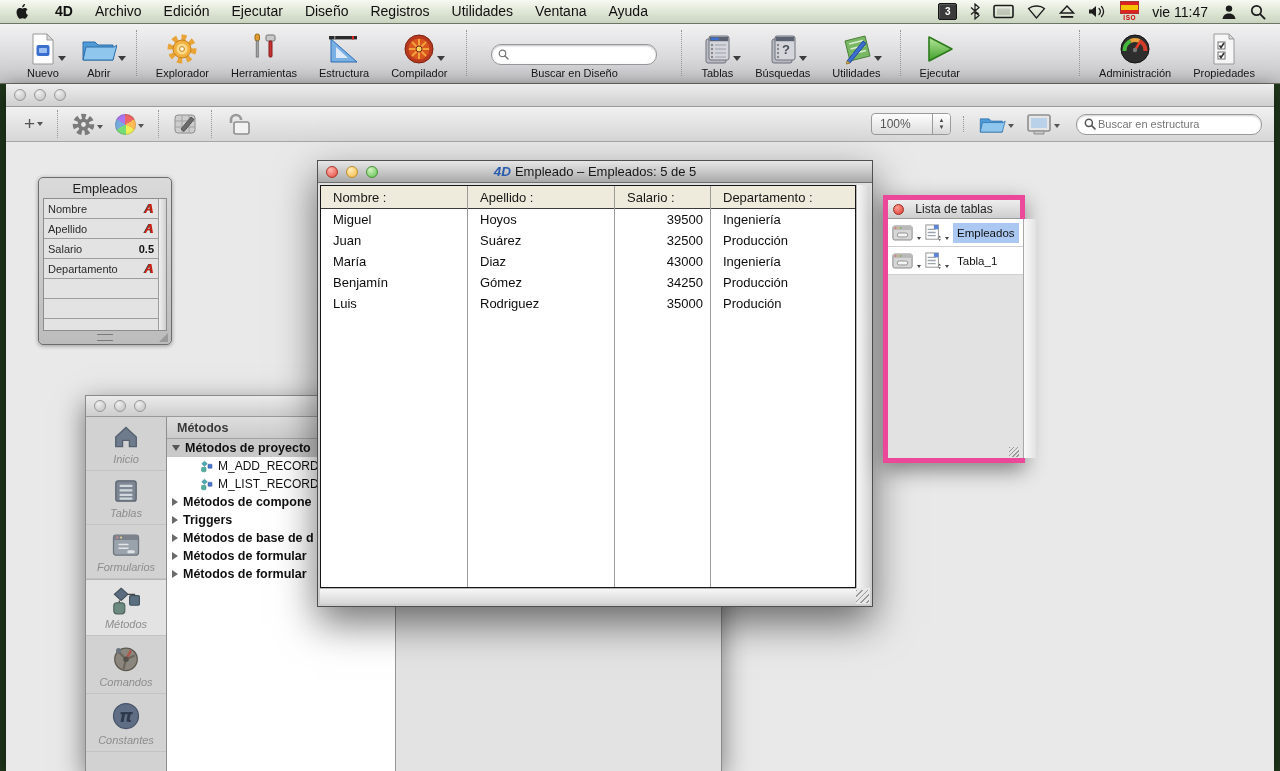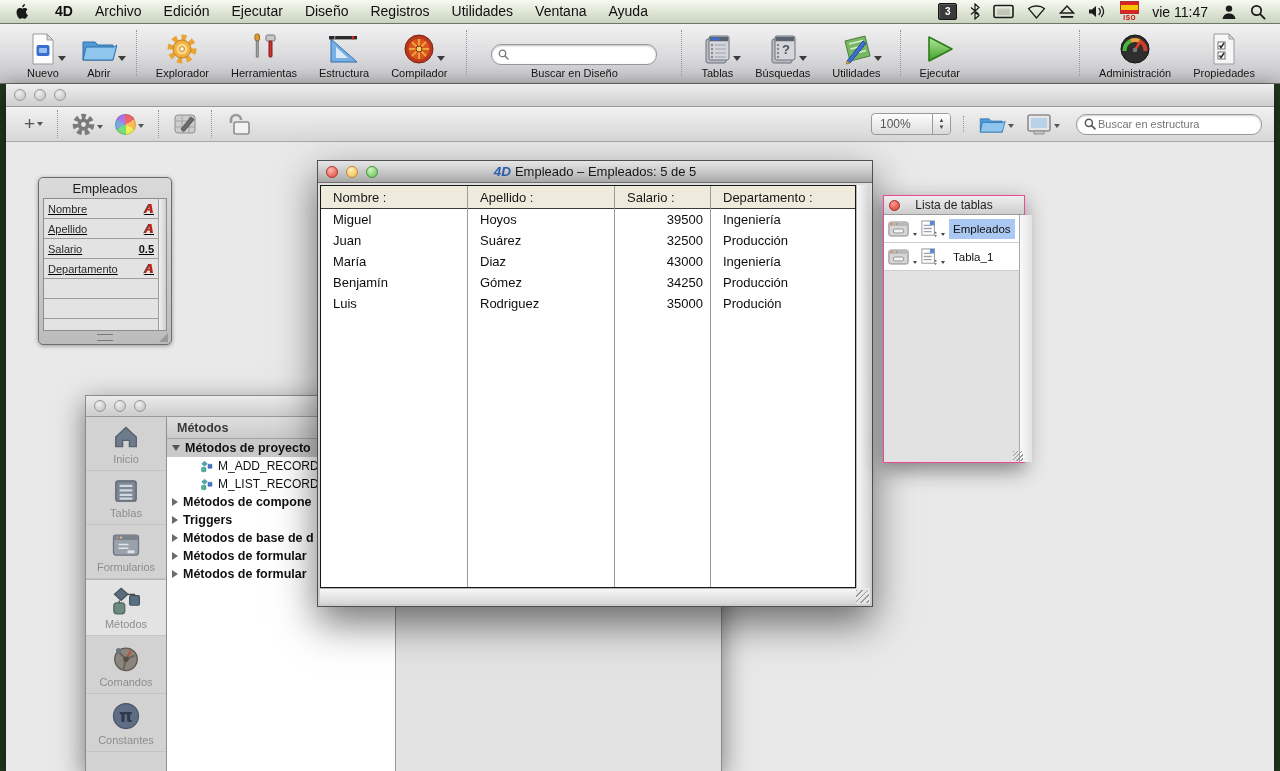--- a/index.html
+++ b/index.html
@@ -73,41 +73,41 @@
   .ws-search{width:170px;height:19px;border:1px solid #9a9a9a;border-radius:10px;background:#fff;
     display:flex;align-items:center;padding:0 7px;box-shadow:inset 0 1px 2px rgba(0,0,0,.2);margin-left:10px;}
   .ws-search input{border:none;outline:none;flex:1;min-width:0;font-size:11px;font-family:inherit;color:#555;background:transparent;}
   .ws-content{position:absolute;top:57px;left:0;right:0;bottom:0;overflow:hidden;}
   
   .card{position:absolute;left:32px;top:36px;width:134px;height:168px;border:1px solid #6d6d6d;border-radius:5px;
     background:linear-gradient(#dadada,#bcbcbc);box-shadow:0 1px 4px rgba(0,0,0,.35);
     display:flex;flex-direction:column;box-sizing:border-box;}
   .card-title{height:20px;line-height:21px;text-align:center;font-size:13px;color:#1d1d1d;}
   .card-body{flex:1;margin:0 4px;border:1px solid #8d8d8d;background:#cdcdcd;display:flex;min-height:0;}
-  .card-fields{flex:1;display:flex;flex-direction:column;text-decoration:underline;}
+  .card-fields{flex:1;display:flex;flex-direction:column;}
   .card-field{height:20px;box-sizing:border-box;border-bottom:1px solid #9d9d9d;background:#e3e3e3;
     display:flex;align-items:center;padding:0 4px;font-size:11px;color:#2a2a2a;}
   .card-field .fname{flex:1;overflow:hidden;white-space:nowrap;}
   .type-a{font-style:italic;font-weight:bold;font-size:13px;color:var(--type_icon_red,#cf1c0c);
     text-shadow:-1px 0 0 rgba(40,40,40,.8);}
   .type-num{font-weight:bold;font-size:11px;color:#111;}
   .card-filler{flex:1;background:#e3e3e3;}
   .card-scroll{width:7px;border-left:1px solid #9d9d9d;background:linear-gradient(90deg,#f0f0f0,#cfcfcf);}
   .card-footer{height:13px;position:relative;display:flex;align-items:center;justify-content:center;}
   .grip-lines{width:16px;height:5px;border-top:1px solid #7a7a7a;border-bottom:1px solid #7a7a7a;}
   .card-resize{position:absolute;right:3px;bottom:2px;width:0;height:0;
     border-left:9px solid transparent;border-bottom:9px solid #9a9a9a;}
   
   .win-explorer{position:absolute;left:85px;top:395px;width:637px;bottom:0;background:#fff;
     box-shadow:0 8px 26px rgba(0,0,0,.5);display:flex;flex-direction:column;border:1px solid #8a8a8a;border-bottom:none;box-sizing:border-box;}
   .we-titlebar{height:20px;background:linear-gradient(#ebebeb,#cdcdcd);border-bottom:1px solid #9a9a9a;
     display:flex;align-items:center;}
   .we-body{flex:1;display:flex;min-height:0;}
   .we-sidebar{width:80px;background:#d2d2d2;border-right:1px solid #8e8e8e;display:flex;flex-direction:column;overflow:hidden;}
-  .sb-item{padding:7px 16px 5px;border-bottom:1px solid #c3c3c3;display:flex;flex-direction:column;align-items:center;gap:3px;}
+  .sb-item{padding:7px 16px 5px;border-bottom:1px solid #c3c3c3;display:flex;flex-direction:column;align-items:center;gap:3px;font-style:italic;}
   .sb-item.selected{background:#e3e3e3;border-top:1px solid #b5b5b5;}
   .sb-label{font-size:11px;color:#8d8d8d;}
   .we-list{width:228px;border-right:1px solid #979797;background:#fff;display:flex;flex-direction:column;overflow:hidden;}
   .we-list-header{height:21px;background:linear-gradient(#dedede,#cbcbcb);border-bottom:1px solid #a3a3a3;
     font-size:12.5px;font-weight:bold;color:#3a3a3a;display:flex;align-items:center;padding-left:10px;flex:none;}
   .tree{flex:1;}
   .tree-row{height:18px;display:flex;align-items:center;font-size:12.5px;font-weight:bold;color:#111;
     padding-left:5px;gap:5px;white-space:nowrap;overflow:hidden;}
   .tree-row.selected{background:#c9c9c9;}
   .tree-row.child{font-weight:normal;font-size:12px;padding-left:33px;}
@@ -133,21 +133,21 @@
     font-size:13px;color:#161616;display:flex;align-items:center;padding-left:12px;box-sizing:border-box;}
   .rec-cell{height:21px;flex:none;font-size:13px;color:#0d0d0d;display:flex;align-items:center;padding-left:12px;box-sizing:border-box;}
   .rec-cell.num{justify-content:flex-end;padding-left:0;padding-right:7px;}
   .v-scroll{grid-column:2;grid-row:1;background:linear-gradient(90deg,#f7f7f7,#d6d6d6);border-left:1px solid #b3b3b3;}
   .h-scroll{grid-column:1;grid-row:2;background:linear-gradient(#f7f7f7,#d6d6d6);border-top:1px solid #b3b3b3;}
   .scroll-corner{grid-column:2;grid-row:2;position:relative;background:#e8e8e8;}
   .resize-grip{position:absolute;right:1px;bottom:1px;width:13px;height:13px;
     background:repeating-linear-gradient(135deg,#9a9a9a 0 1px,transparent 1px 4px);}
   
   .palette{position:absolute;left:883px;top:195px;width:142px;height:268px;box-sizing:border-box;
-    background:#e2e2e2;border:1px solid #ec4899;box-shadow:0 7px 20px rgba(0,0,0,.45);
+    background:#e2e2e2;border:5px solid #ec4899;box-shadow:0 7px 20px rgba(0,0,0,.45);
     display:flex;flex-direction:column;}
   .pal-titlebar{height:18px;flex:none;background:linear-gradient(#eeeeee,#cecece);border-bottom:1px solid #9a9a9a;
     display:flex;align-items:center;padding:0 5px;}
   .pal-close{width:11px;height:11px;border-radius:50%;flex:none;
     background:radial-gradient(circle at 35% 28%,#ff9c92,#d93b30);border:1px solid #9e2b22;box-sizing:border-box;}
   .pal-title{flex:1;text-align:center;font-size:12px;color:#222;padding-right:11px;}
   .pal-body{flex:1;display:flex;min-height:0;position:relative;}
   .pal-rows{flex:1;display:flex;flex-direction:column;background:#e2e2e2;}
   .pal-row{height:27px;flex:none;background:#fff;border-bottom:1px solid #cfcfcf;
     display:flex;align-items:center;gap:4px;padding:0 4px;}

